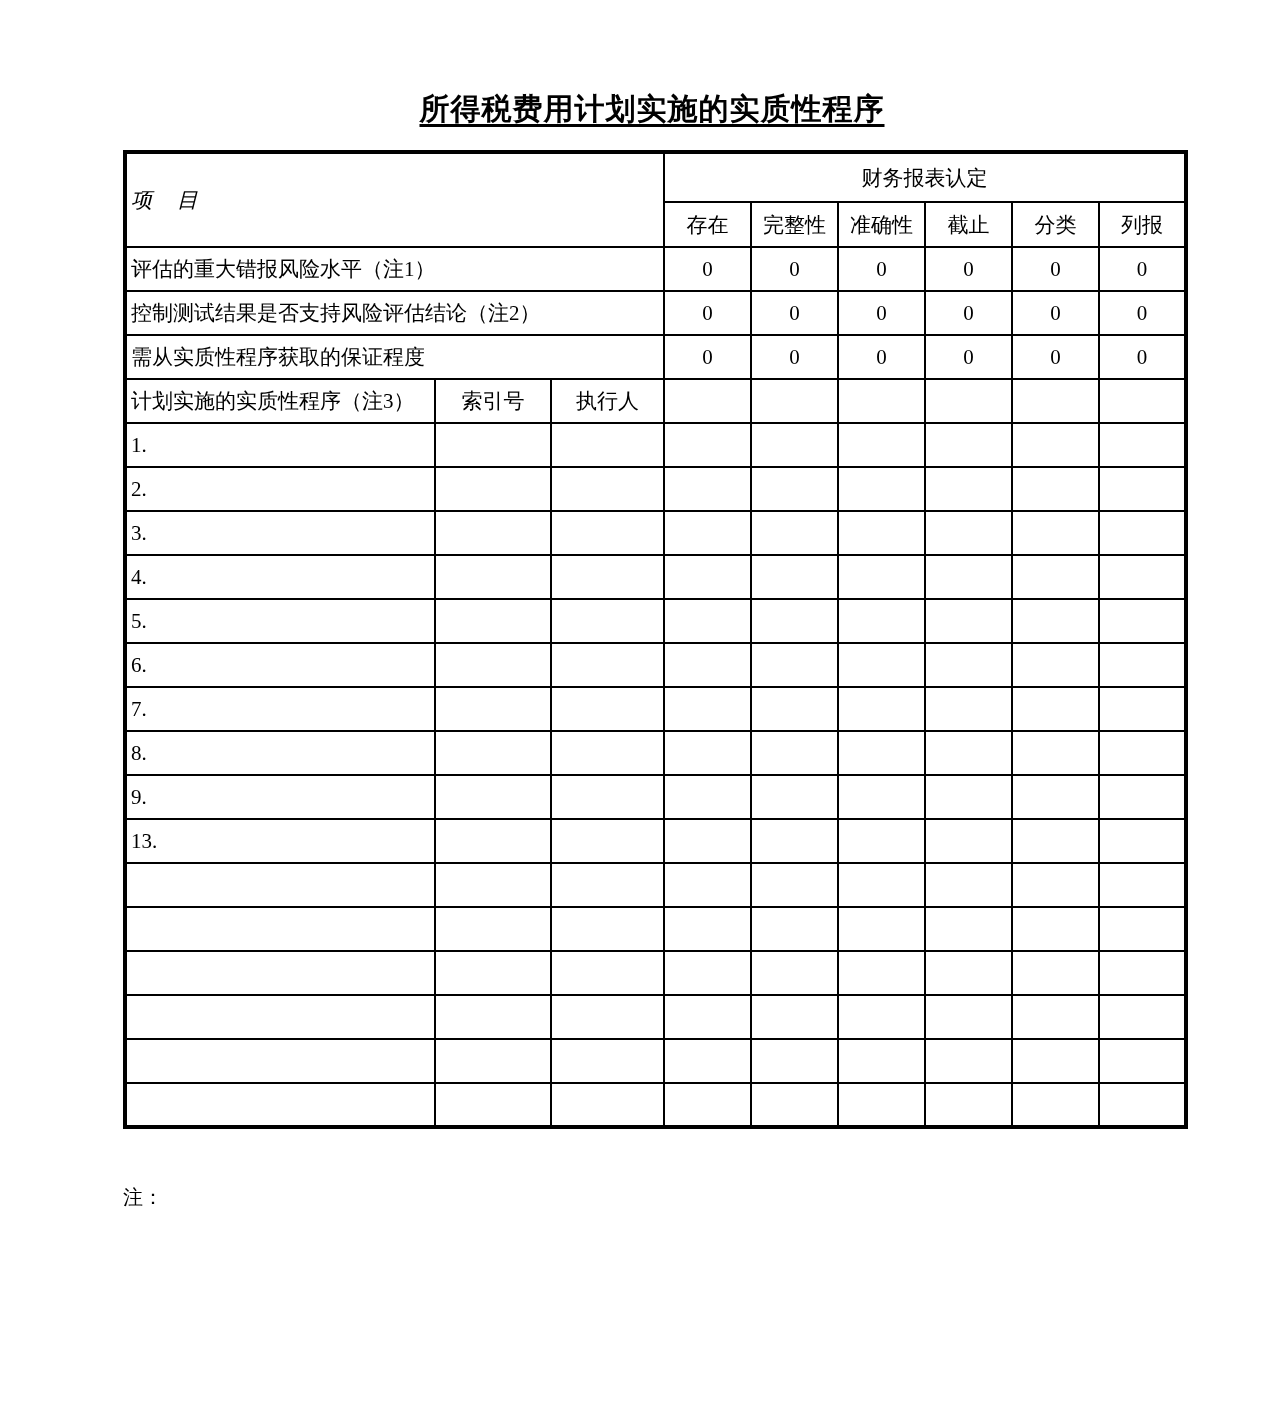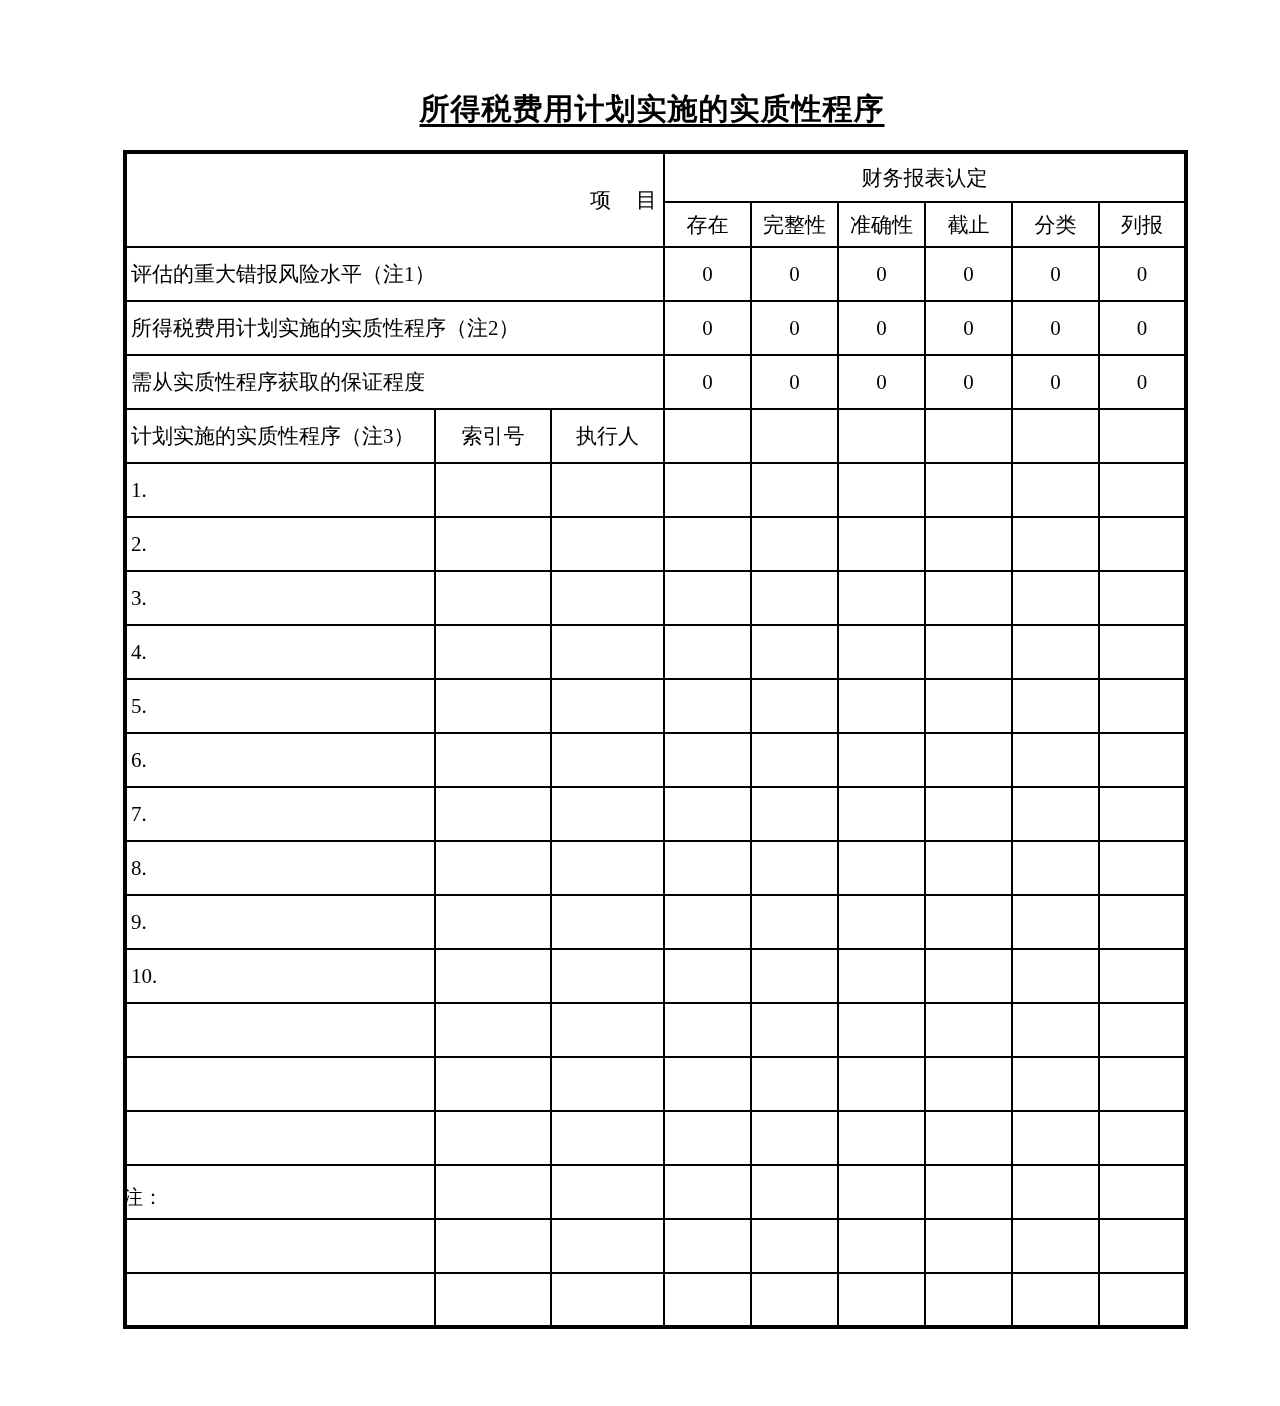--- a/index.html
+++ b/index.html
@@ -41,24 +41,24 @@
   table.worksheet td {
     border: 2px solid #000000;
     font-size: 21px;
     vertical-align: middle;
     padding: 0 4px;
     overflow: hidden;
     white-space: nowrap;
   }
   tr.h-a { height: 50px; }
   tr.h-b { height: 45px; }
-  tr.row { height: 54px; }
+  tr.row { height: 44px; }
   td.center-cell { text-align: center; padding: 0; }
   td.label-cell { text-align: left; padding-left: 5px; }
-  td.item-head { text-align: right; letter-spacing: 2px; }
+  td.item-head { text-align: left; letter-spacing: 2px; font-style: italic; }
   .notes {
     position: absolute;
     left: 123px;
     top: 1173px;
     width: 1060px;
     font-size: 20px;
   }
   .note-line {
     height: 48px;
     display: flex;
@@ -103,21 +103,21 @@
     <tr class="row">
           <td class="label-cell" colspan="3">评估的重大错报风险水平（注1）</td>
           <td class="center-cell">0</td>
           <td class="center-cell">0</td>
           <td class="center-cell">0</td>
           <td class="center-cell">0</td>
           <td class="center-cell">0</td>
           <td class="center-cell">0</td>
         </tr>
         <tr class="row">
-          <td class="label-cell" colspan="3">所得税费用计划实施的实质性程序（注2）</td>
+          <td class="label-cell" colspan="3">控制测试结果是否支持风险评估结论（注2）</td>
           <td class="center-cell">0</td>
           <td class="center-cell">0</td>
           <td class="center-cell">0</td>
           <td class="center-cell">0</td>
           <td class="center-cell">0</td>
           <td class="center-cell">0</td>
         </tr>
         <tr class="row">
           <td class="label-cell" colspan="3">需从实质性程序获取的保证程度</td>
           <td class="center-cell">0</td>
@@ -231,21 +231,21 @@
           <td class="center-cell"></td>
           <td class="center-cell"></td>
           <td class="center-cell"></td>
           <td class="center-cell"></td>
           <td class="center-cell"></td>
           <td class="center-cell"></td>
           <td class="center-cell"></td>
           <td class="center-cell"></td>
         </tr>
         <tr class="row">
-          <td class="label-cell">10.</td>
+          <td class="label-cell">13.</td>
           <td class="center-cell"></td>
           <td class="center-cell"></td>
           <td class="center-cell"></td>
           <td class="center-cell"></td>
           <td class="center-cell"></td>
           <td class="center-cell"></td>
           <td class="center-cell"></td>
           <td class="center-cell"></td>
         </tr>
         <tr class="row">

